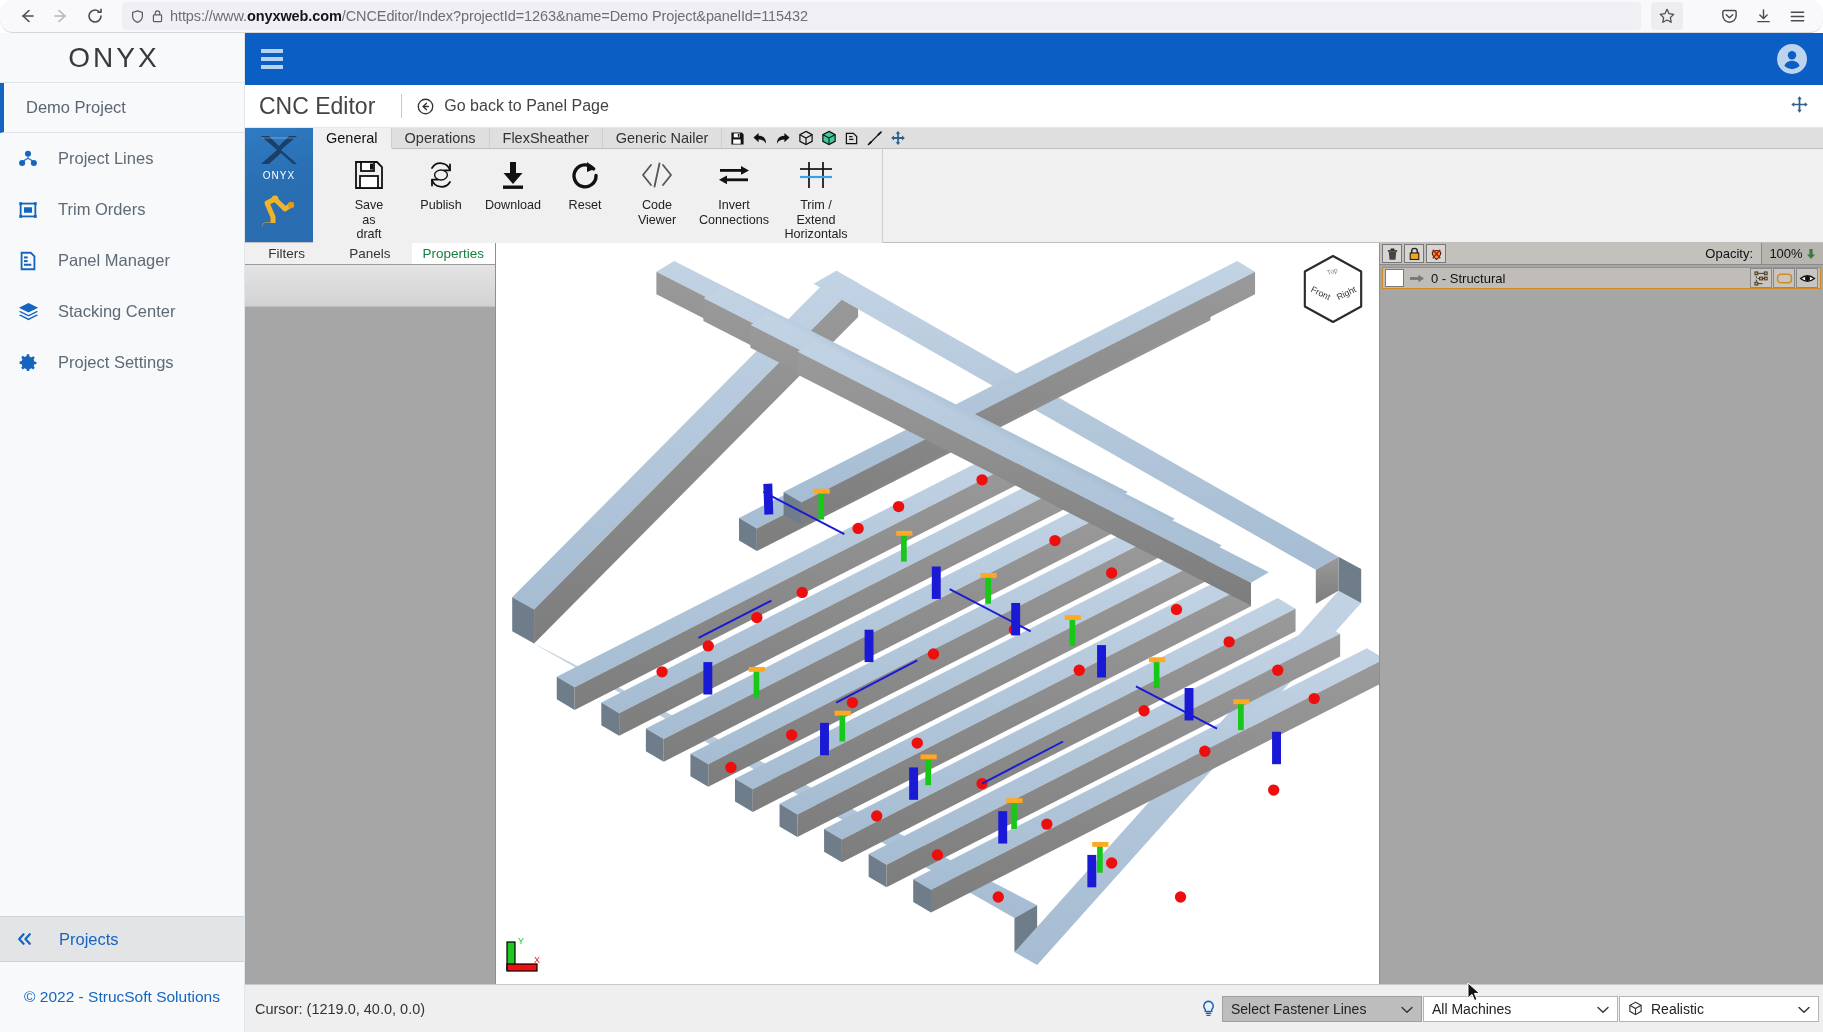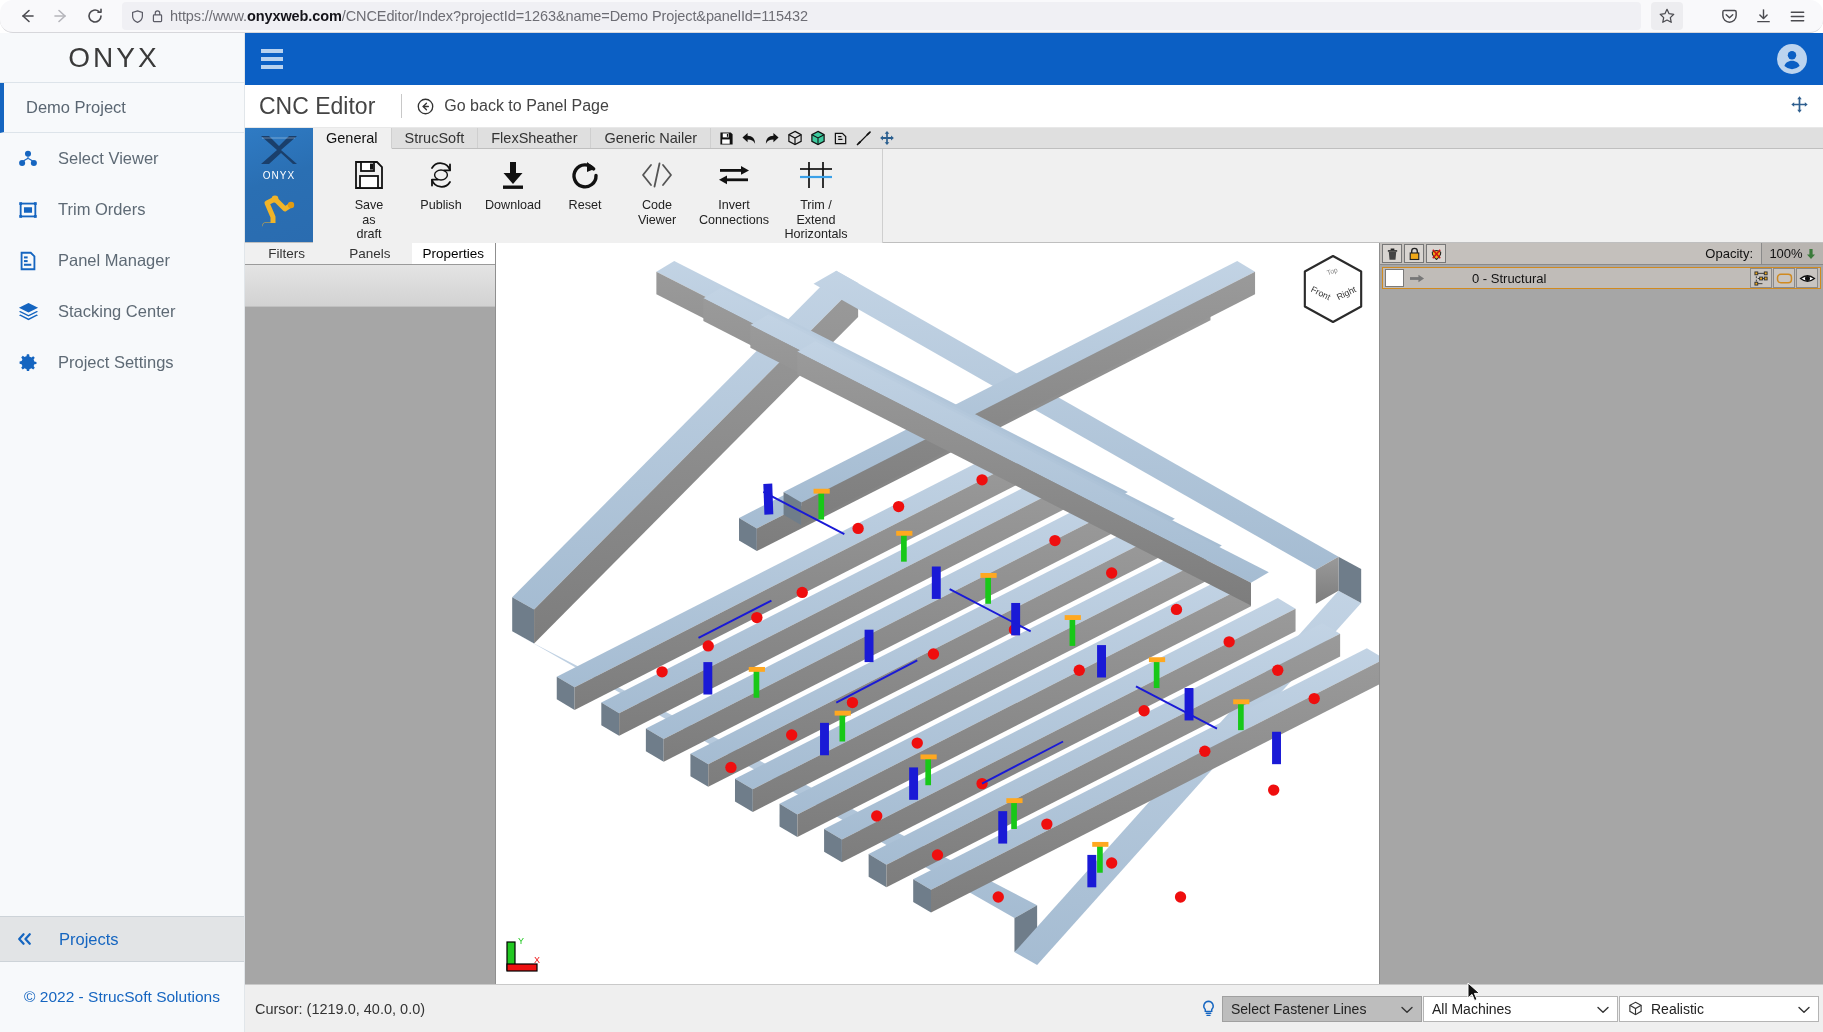--- a/index.html
+++ b/index.html
@@ -290,21 +290,21 @@
     background: #f0f0f0;
     border-bottom: 1px solid #9a9a9a;
   }
   .lp-tab {
     flex: 1;
     display: flex; align-items: center; justify-content: center;
     font-size: 13.5px;
     color: #333;
     background: #f0f0f0;
   }
-  .lp-tab.active { background: #fff; color: #000000; }
+  .lp-tab.active { background: #fff; color: #15803d; }
   #lp-header-strip {
     height: 42px;
     background: linear-gradient(180deg,#e4e4e4 0%, #d2d2d2 100%);
     border-bottom: 1px solid #c0c0c0;
   }
   #lp-body { flex: 1; background: #a6a6a6; }
 
   
   #viewport {
     flex: 1;
@@ -368,21 +368,21 @@
     border: 1px solid #d08a20;
     display: flex;
     align-items: center;
     gap: 6px;
     padding-left: 2px;
   }
   #layer-thumb {
     width: 19px; height: 18px; background: #fff; border: 1px solid #7a7a7a;
     flex-shrink: 0;
   }
-  #layer-name { font-size: 13px; color: #111; margin-left: 41px; }
+  #layer-name { font-size: 13px; color: #111; }
   #layer-icons { margin-left: auto; display: flex; gap: 1px; padding-right: 2px; }
   .layer-ic {
     width: 22px; height: 20px;
     background: #c9c5c1;
     border: 1px solid #8a8a8a;
     display: flex; align-items: center; justify-content: center;
   }
   #rp-body { flex: 1; background: #a6a6a6; }
 
   
@@ -513,21 +513,21 @@
 
     <div class="side-item">
       <span class="side-icon">
         <svg width="22" height="22" viewBox="0 0 24 24" fill="currentColor">
           <circle cx="12" cy="6.3" r="3.3"></circle>
             <circle cx="5.6" cy="16.3" r="3.3"></circle>
             <circle cx="18.4" cy="16.3" r="3.3"></circle>
           <path d="M11.4 9.4h1.2v3h-1.2z M6.6 13.6l4.6-2.6.6 1-4.6 2.6z M17.4 13.6l-4.6-2.6-.6 1 4.6 2.6z"></path>
         </svg>
       </span>
-      <span>Select Viewer</span>
+      <span>Project Lines</span>
     </div>
 
     <div class="side-item">
       <span class="side-icon">
         <svg width="22" height="22" viewBox="0 0 24 24" fill="none" stroke="currentColor" stroke-width="2">
           <rect x="4" y="5" width="16" height="14"></rect>
           <rect x="7.6" y="9" width="8.8" height="6" fill="currentColor" stroke="none"></rect>
           <rect x="2.5" y="3.5" width="3" height="3" fill="currentColor" stroke="none"></rect>
           <rect x="18.5" y="3.5" width="3" height="3" fill="currentColor" stroke="none"></rect>
           <rect x="2.5" y="17.5" width="3" height="3" fill="currentColor" stroke="none"></rect>
@@ -638,21 +638,21 @@
           </svg>
         </span>
       </div>
 
       <div id="ribbon-body">
         <div id="tabs-row">
           <div class="rtab active">
             <span>General</span>
           </div>
           <div class="rtab">
-            <span>StrucSoft</span>
+            <span>Operations</span>
           </div>
           <div class="rtab">
             <span>FlexSheather</span>
           </div>
           <div class="rtab">
             <span>Generic Nailer</span>
           </div>
 
           <div id="qat">
             <span class="qat-icon">

